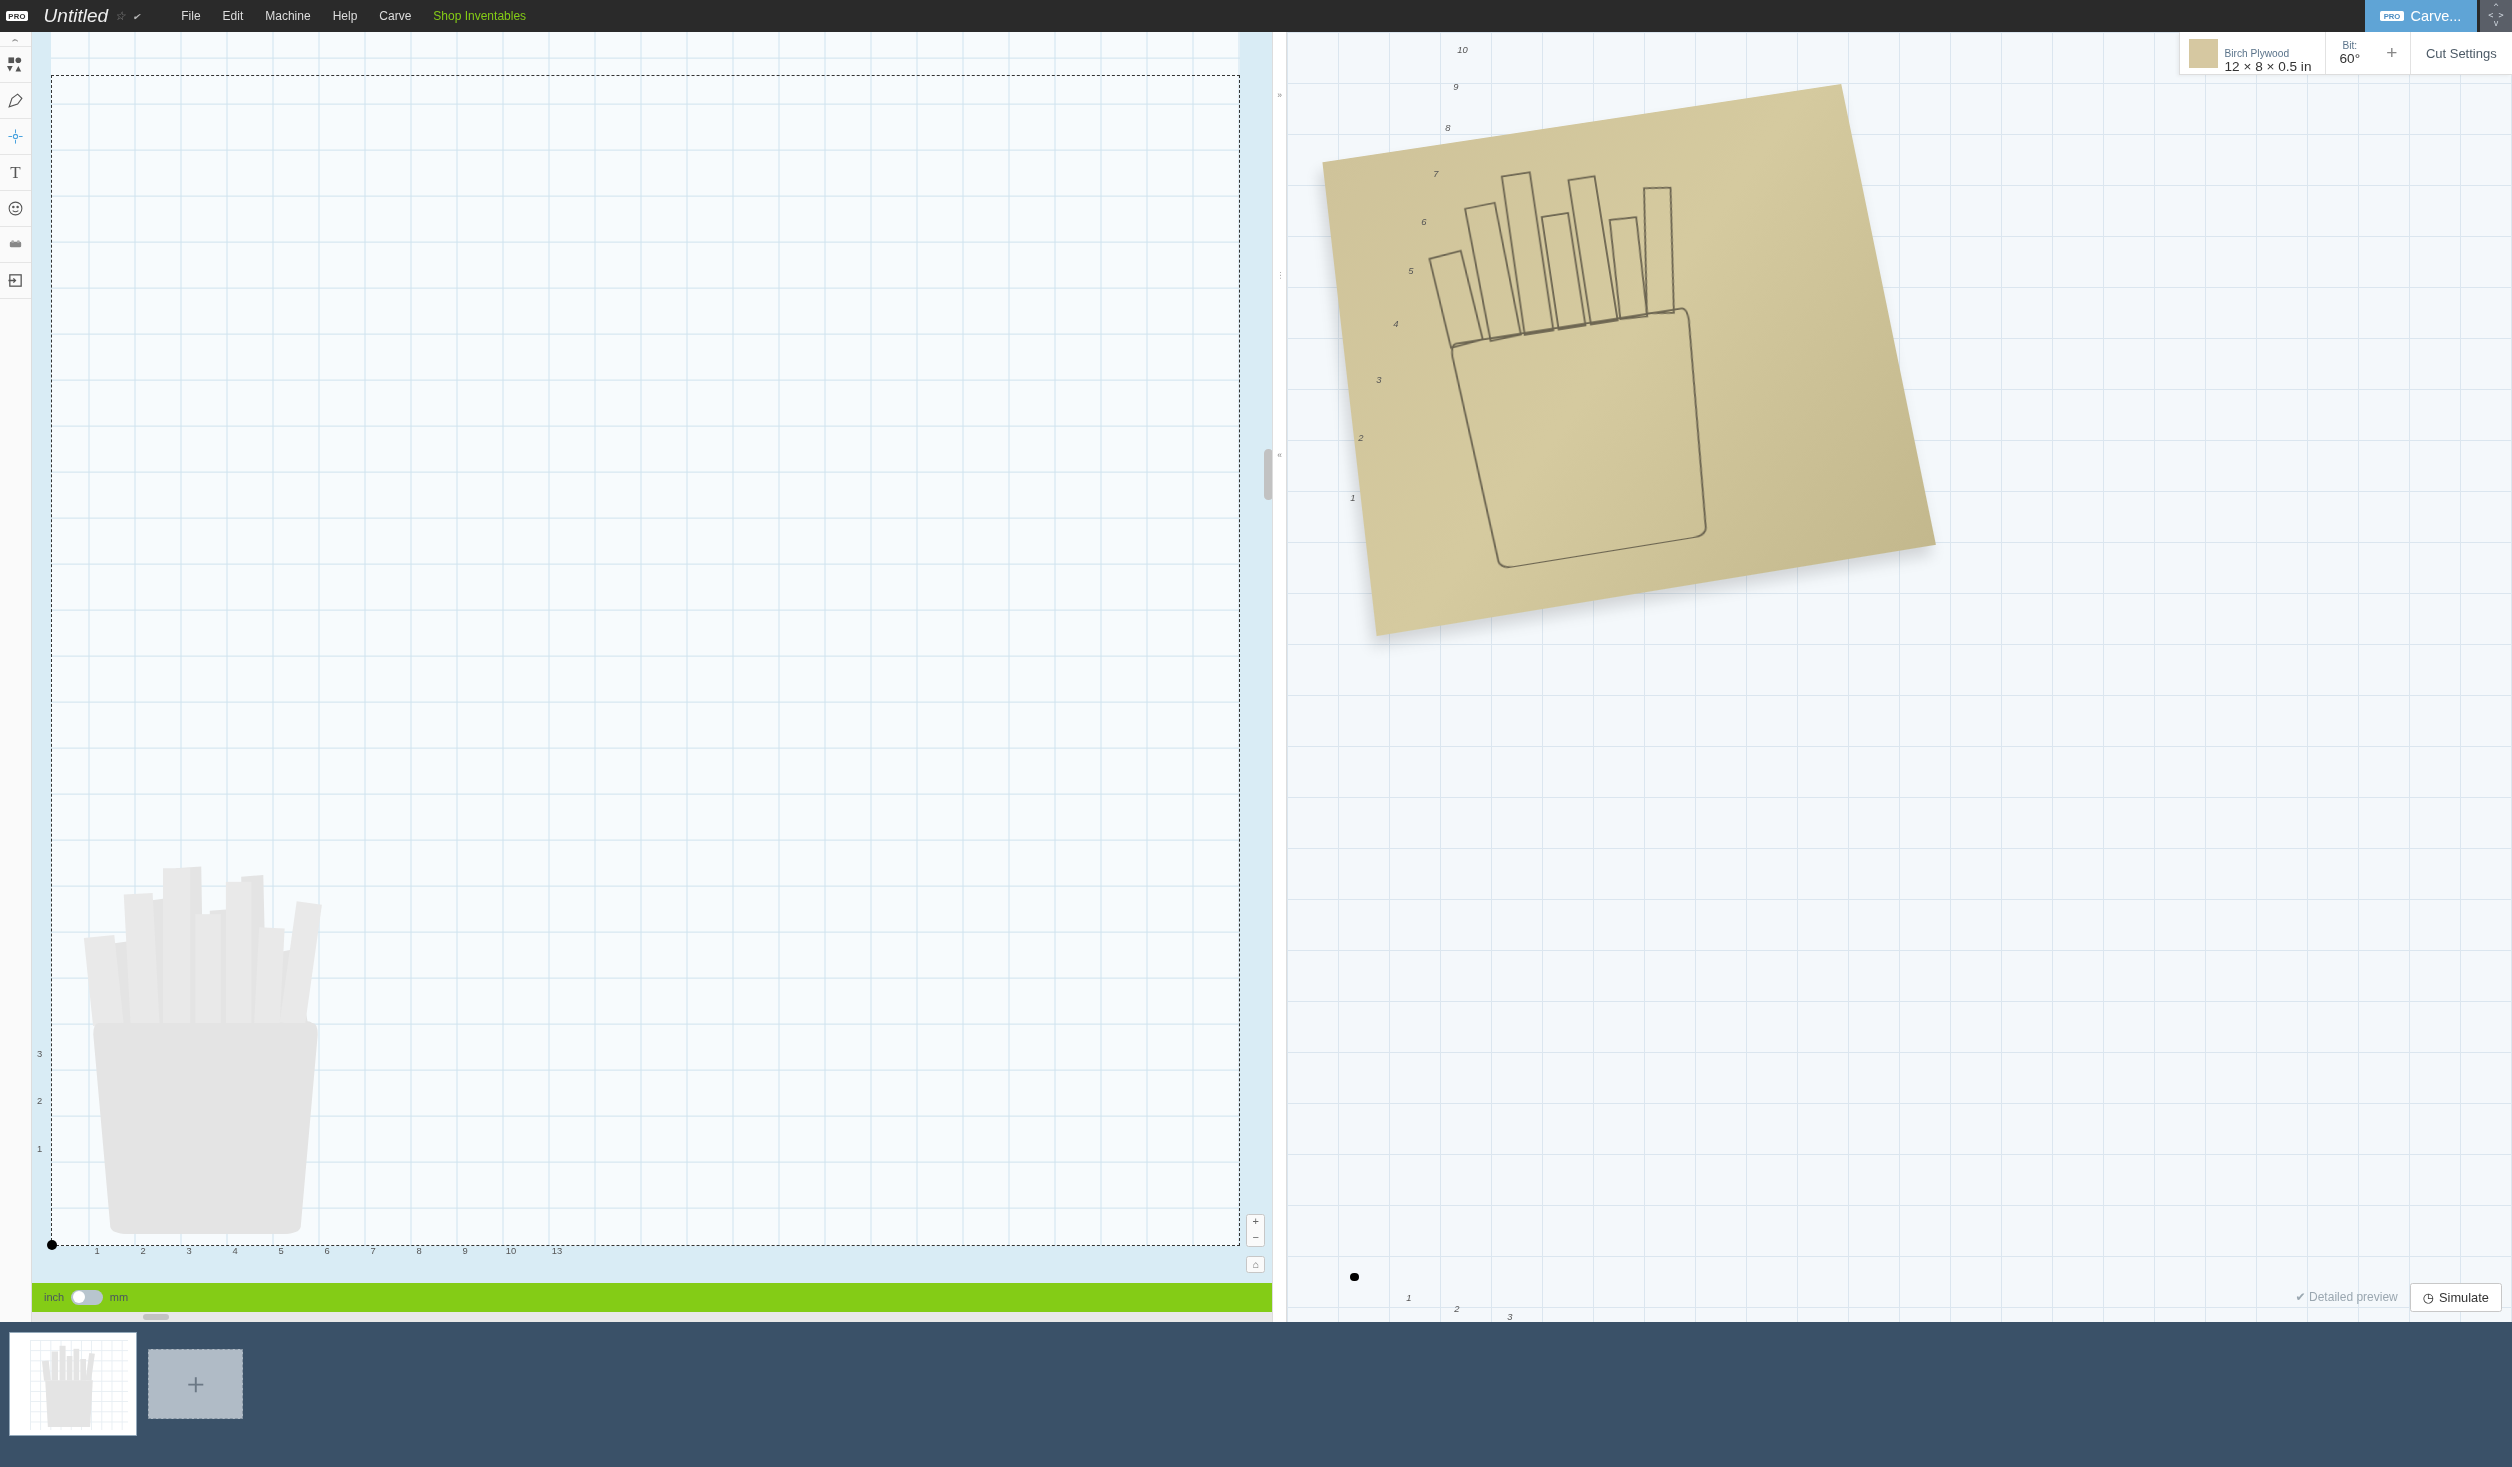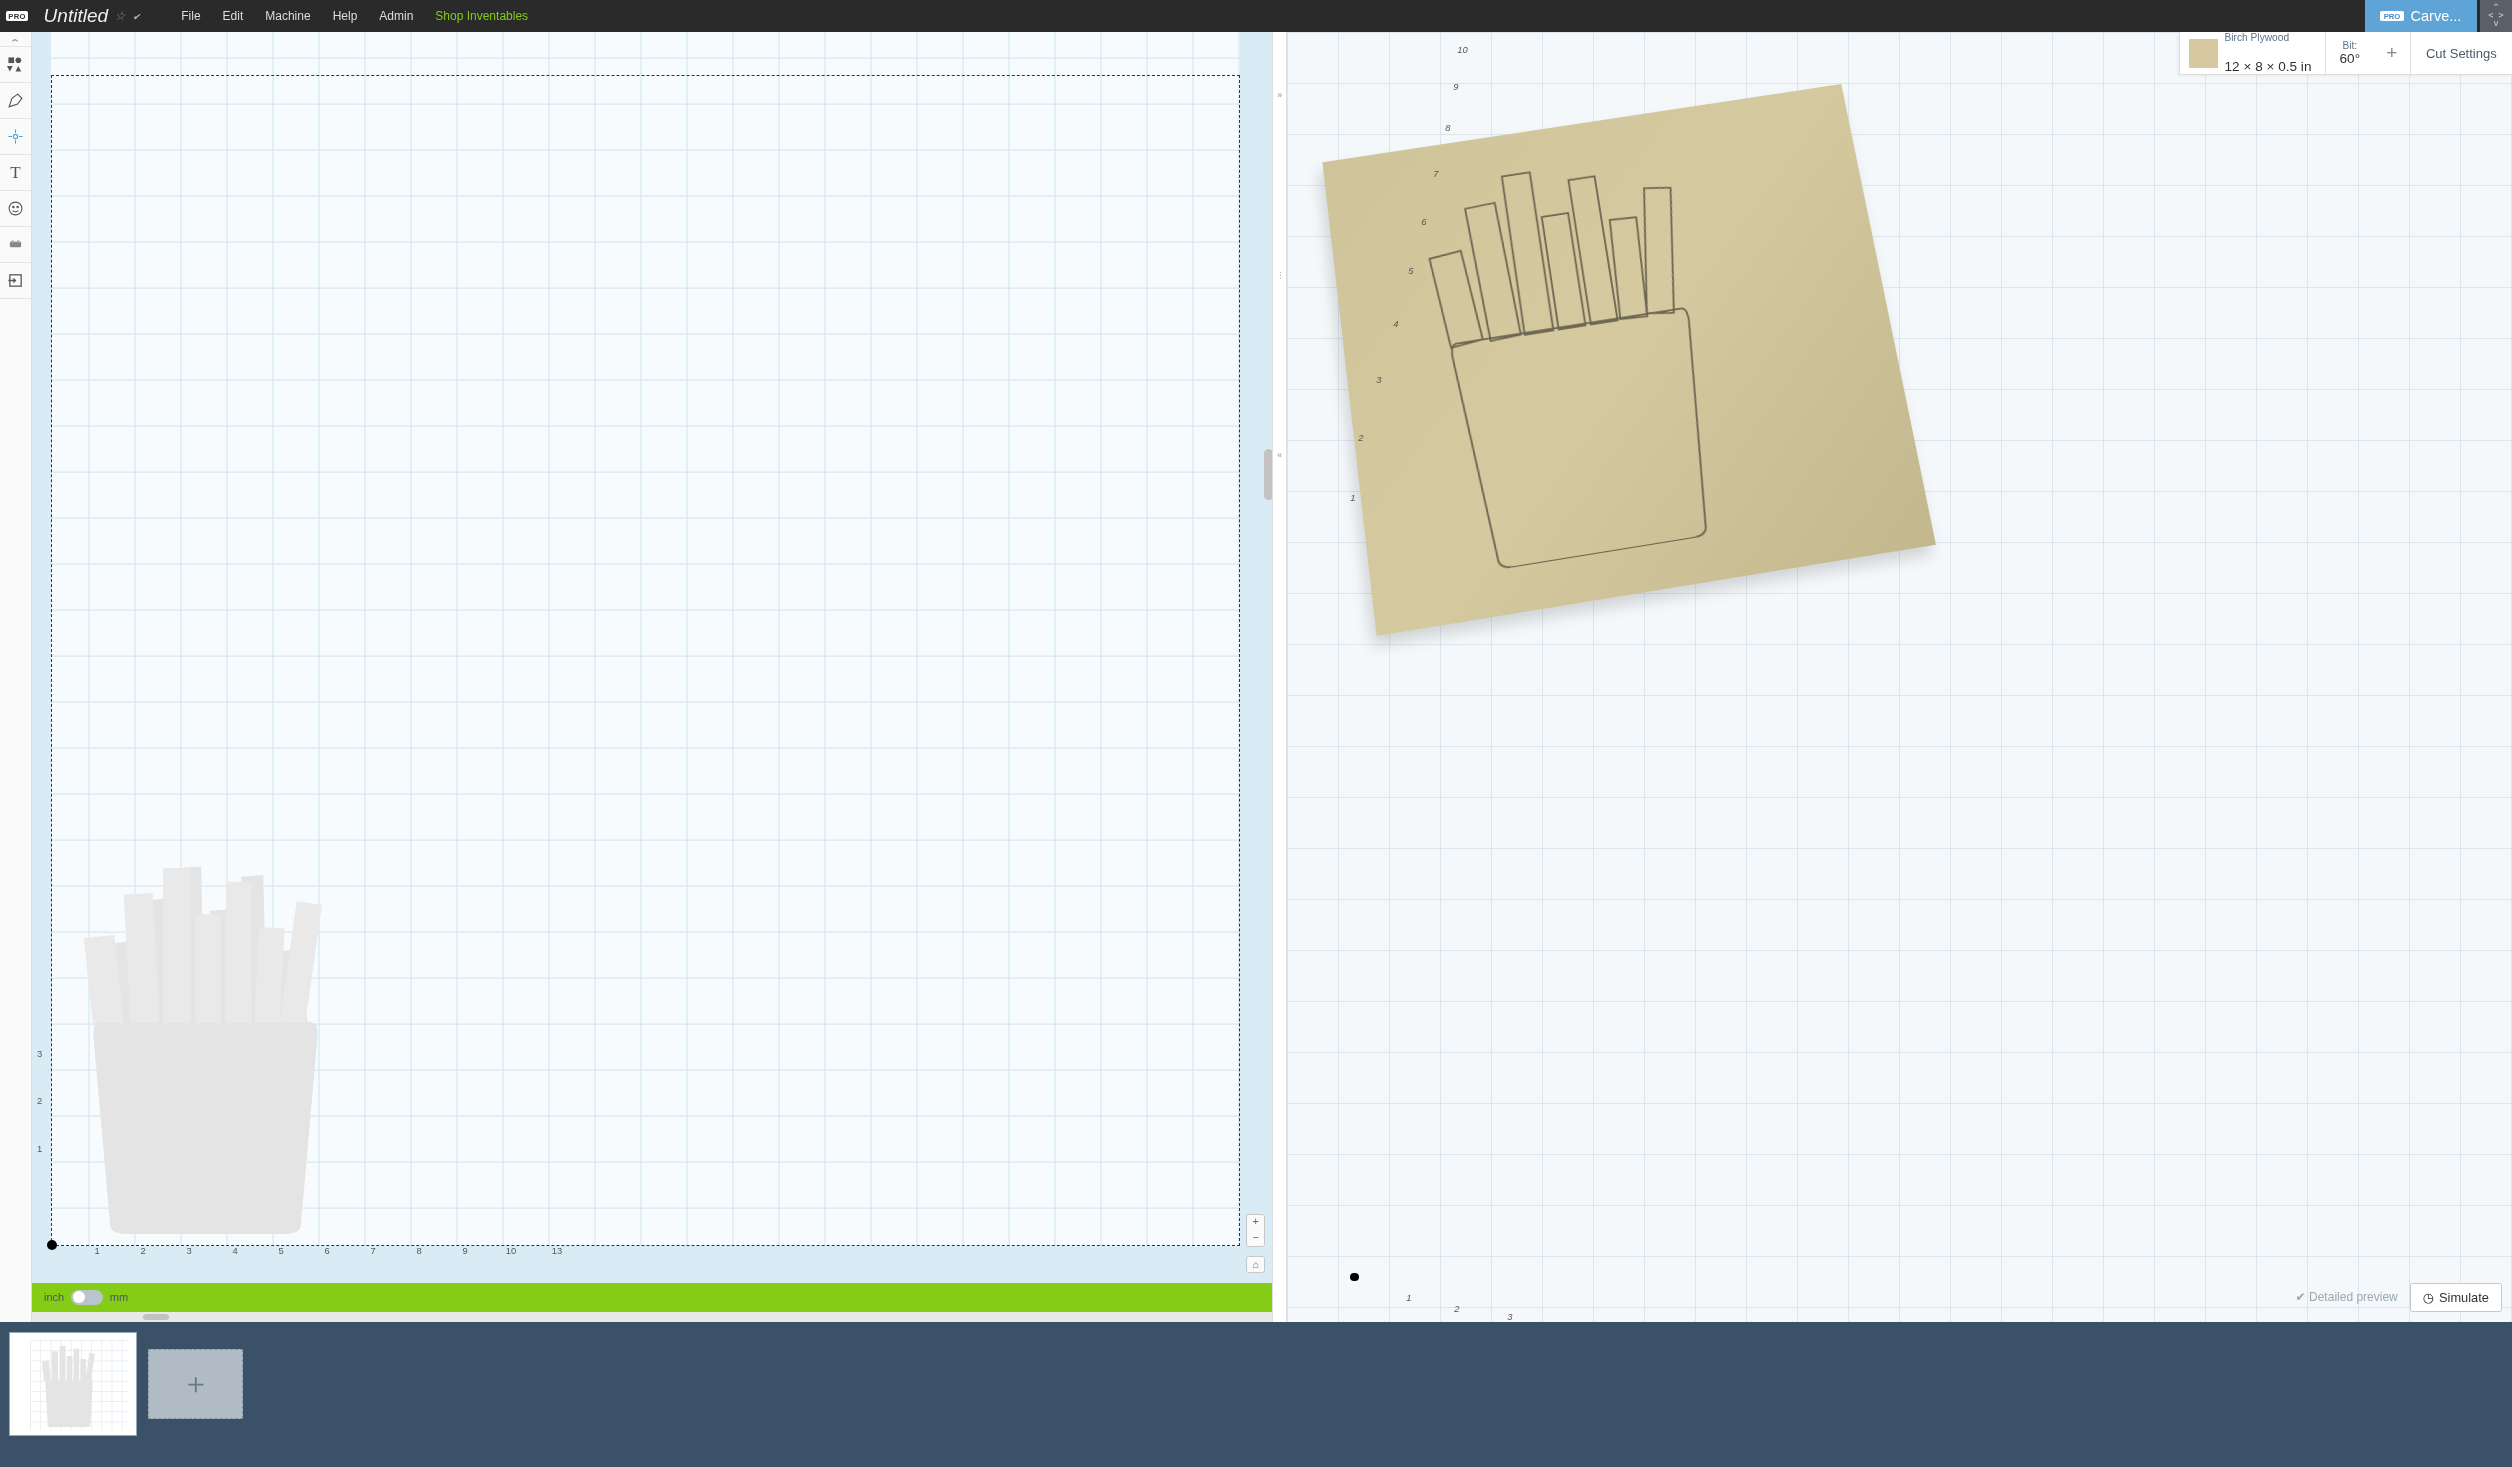--- a/index.html
+++ b/index.html
@@ -58,21 +58,21 @@
 .split-grip { margin-top:170px; font-size:8.5px; color:#aaa; letter-spacing:-1.7px;}
 .split-arrow2 { font-size:8.5px; color:#888; margin-top:170px; cursor:pointer;}
 
 .preview-pane { flex:1; position:relative; background:#f0f4f8; overflow:hidden;}
 .preview-grid { position:absolute; inset:0;
   background:#f4f8fb;
   background-image: linear-gradient(#dbe6ef 0.9px, transparent 0.9px), linear-gradient(90deg,#dbe6ef 0.9px, transparent 0.9px);
   background-size:51px 51px;}
 .info-strip { position:absolute; top:0; right:0; background:#fff; height:43px; display:flex; align-items:stretch; border:0.9px solid #ddd; border-top:none; border-right:none; box-shadow:-1.7px 1.7px 3.4px rgba(0,0,0,0.05);}
 .mat-swatch { width:29px; height:29px; background:#d6c8a1; margin:6.8px 6.8px 6.8px 8.5px;}
-.mat-info { display:flex; flex-direction:column; justify-content:space-between; padding-right:13.6px;}
+.mat-info { display:flex; flex-direction:column; justify-content:flex-end; padding-right:13.6px;}
 .mat-name { font-size:10.2px; color:#5a738a;}
 .mat-dim { font-size:13.6px; color:#333;}
 .vdiv { width:0.9px; background:#e2e2e2;}
 .bit-info { display:flex; flex-direction:column; justify-content:center; padding:0 13.6px;}
 .bit-label { font-size:10.2px; color:#5a738a; text-align:center;}
 .bit-val { font-size:13.6px; color:#333; text-align:center;}
 .add-bit { width:36px; display:flex; align-items:center; justify-content:center; font-size:19px; color:#888; cursor:pointer;}
 .cut-settings { padding:0 15.3px; display:flex; align-items:center; font-size:13px; color:#4c5a66; cursor:pointer;}
 
 .board3d { position:absolute; left:60px; top:77px; width:545px; height:477px; background:linear-gradient(135deg,#cfc39a,#d5ca9f,#c3b88d); transform:perspective(851px) rotateX(8deg) rotateZ(-9deg); box-shadow:-5.1px 8.5px 13.6px rgba(0,0,0,0.15);}
@@ -105,21 +105,21 @@
   <div class="title-block">
     <span class="project-title">Untitled</span>
     <span class="star-icon">☆</span>
     <span class="chev-icon">✔</span>
   </div>
   <div class="menu">
     <span class="menu-item">File</span>
     <span class="menu-item">Edit</span>
     <span class="menu-item">Machine</span>
     <span class="menu-item">Help</span>
-    <span class="menu-item">Admin</span>
+    <span class="menu-item">Carve</span>
     <span class="menu-item menu-shop">Shop Inventables</span>
   </div>
   <div class="top-right">
     <div class="carve-btn">
       <span class="pro-badge">PRO</span>
       <span>Carve...</span>
     </div>
     <div class="viewcube-btn">&nbsp;^&nbsp;
 &lt; &gt;
 &nbsp;v&nbsp;</div>

